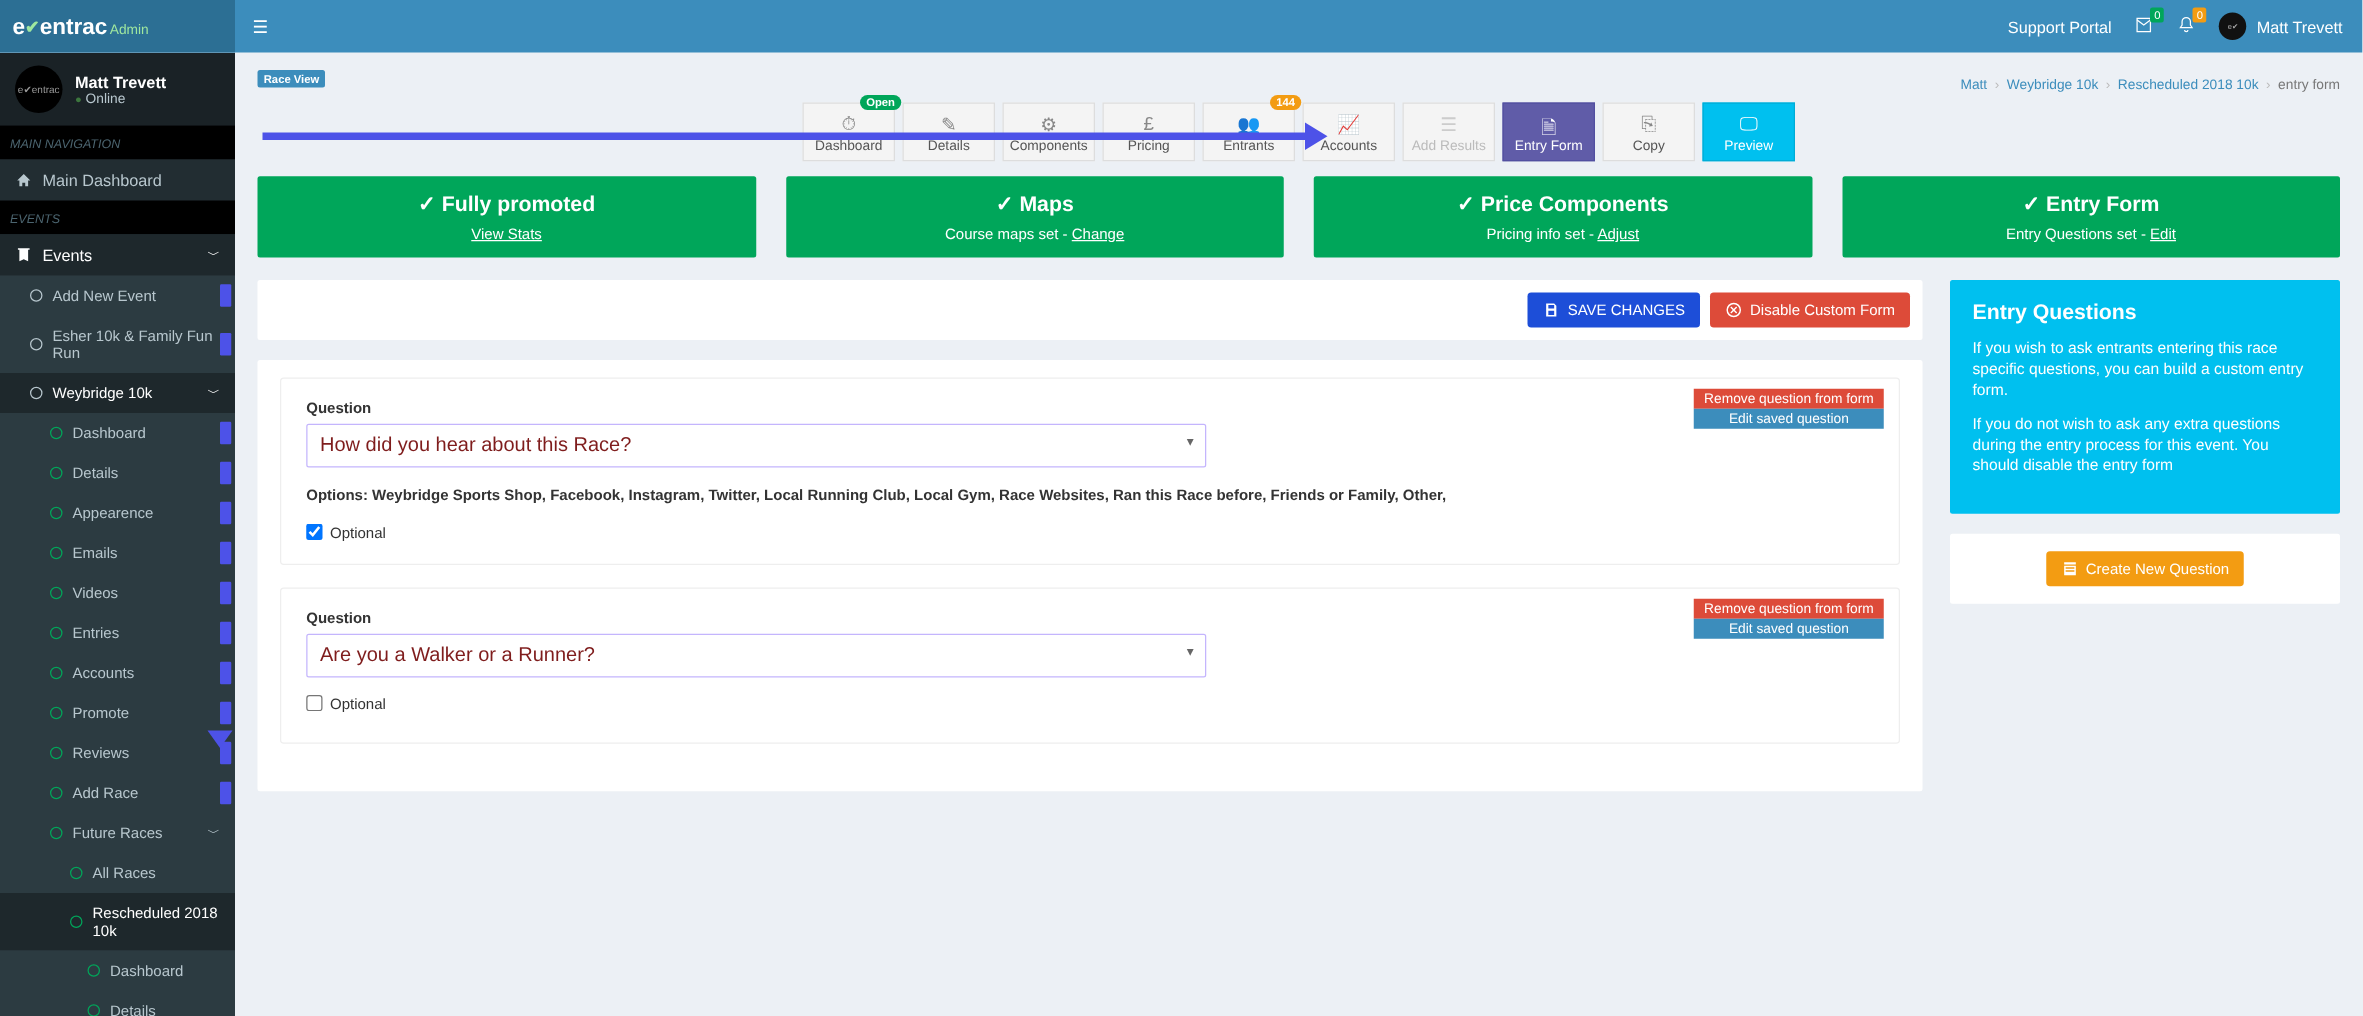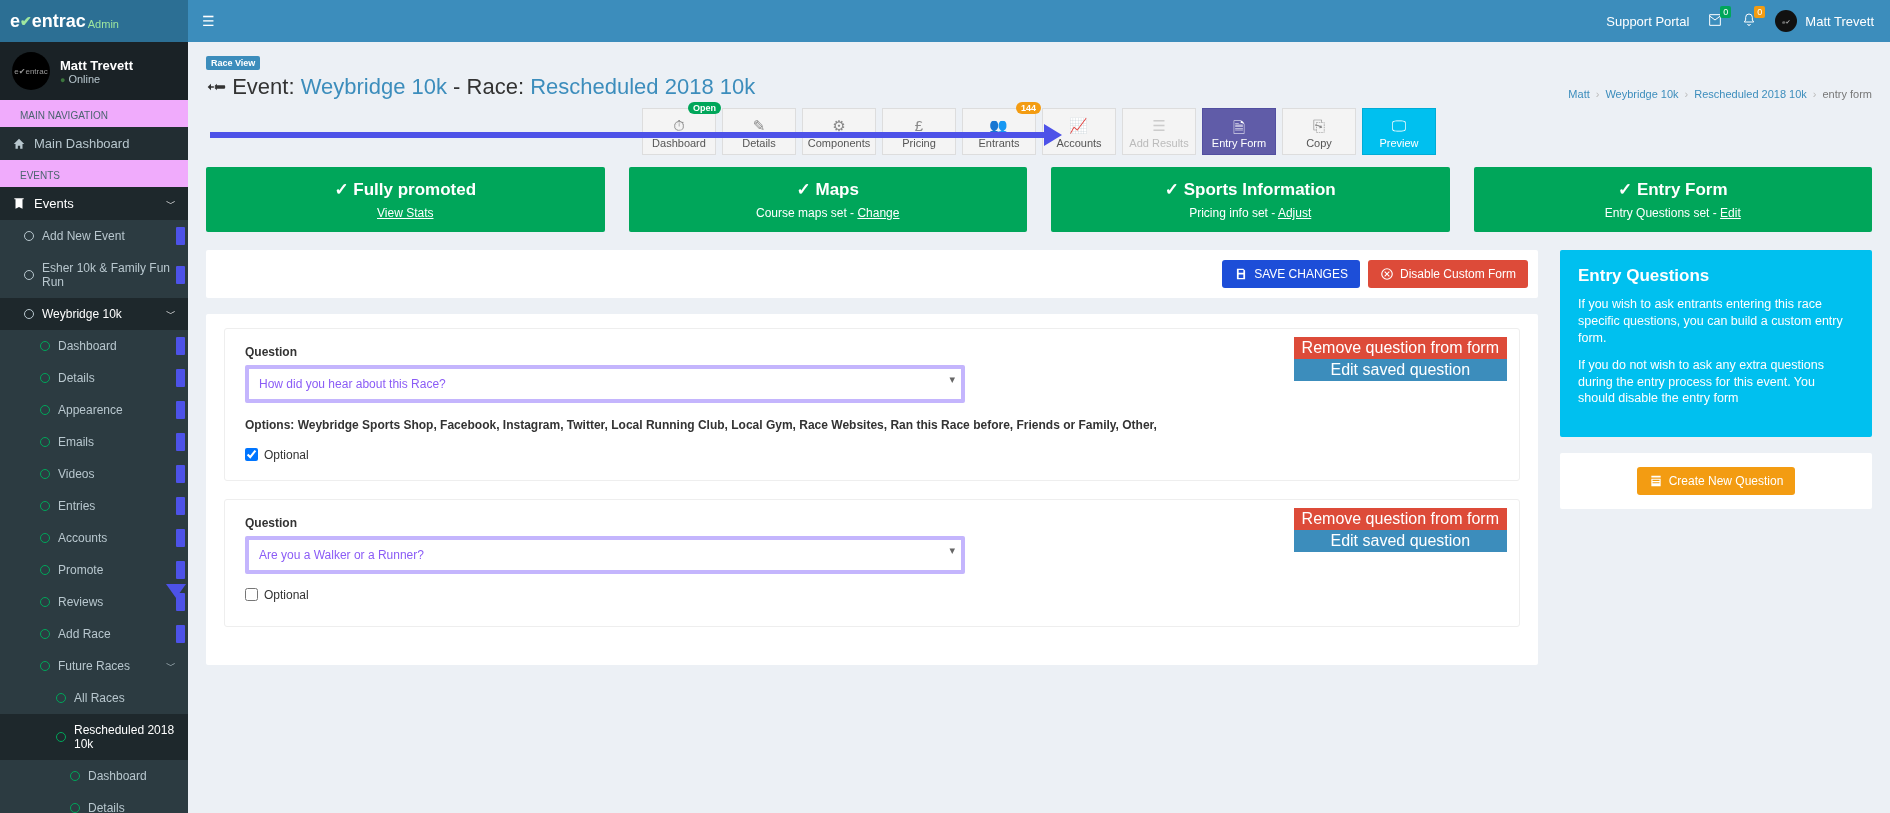--- a/index.html
+++ b/index.html
@@ -21,21 +21,21 @@
 .top-user { display:flex; align-items:center; gap:8px; color:#fff;}
 
 
 .sidebar { position: absolute; top: 42px; left: 0; width: 188px; bottom: 0; background: #222d32; color: #b8c7ce; overflow-y: auto; }
 .content { margin-left: 188px; padding: 12px 18px 30px 18px; }
 .user-panel { padding: 10px 12px; display: flex; align-items: center; gap: 10px; background:#1a2226;}
 .user-panel .avatar { width: 38px; height: 38px; border-radius: 50%; background: #000; display: flex; align-items: center; justify-content: center; font-size: 8px; color:#999;}
 .user-panel .info .name { color: #fff; font-size: 13px; font-weight: 600; }
 .user-panel .info .status { font-size: 11px; color: #b8c7ce; }
 .user-panel .info .status .dot { color: #3c763d; font-size: 9px; margin-right: 3px; }
-.nav-header { padding: 10px 20px 6px; font-size: 10px; color: #4b646f; text-transform: uppercase; background:#f0abfc;}
+.nav-header { padding: 10px 8px 6px; font-size: 10px; color: #4b646f; text-transform: uppercase; background:#000000;font-style:italic;}
 .nav-item { display: flex; align-items: center; padding: 9px 12px; color: #b8c7ce; cursor: pointer; font-size: 13px; gap: 8px;}
 .nav-item:hover, .nav-item.active { background: #1e282c; color: #fff; }
 .nav-item .caret { margin-left: auto; font-size: 10px; }
 .nav-sub { background: #2c3b41; }
 .nav-sub .nav-item { padding-left: 24px; font-size: 12px; }
 .nav-sub2 .nav-item { padding-left: 40px; }
 .nav-sub3 .nav-item { padding-left: 56px; }
 .circ { width: 10px; height: 10px; border: 1.5px solid #b8c7ce; border-radius: 50%; display: inline-block; flex-shrink:0;}
 .circ.g { border-color: #00a65a; }
 .side-arrow { position: absolute; right: 3px; width: 9px; height: 18px; background: #4d52e8; border-radius: 1px; }
@@ -85,32 +85,32 @@
 .main-left { flex: 1; }
 .main-right { width: 312px; }
 
 
 .action-bar { background: #fff; padding: 10px; display: flex; justify-content: flex-end; gap: 8px; border-radius: 2px; margin-bottom: 16px; }
 .btn { display: inline-flex; align-items: center; gap: 6px; color: #fff; padding: 7px 12px; font-size: 12px; border-radius: 3px; cursor: pointer; border:none;}
 .btn.green { background: #1d4ed8; }
 .btn.red { background: #dd4b39; }
 .btn.orange { background: #f39c12; }
 .btn.blue { background:#3c8dbc;}
-.btn.small { font-size:16px; padding:2px 8px;}
+.btn.small { font-size:11px; padding:2px 8px;}
 
 
 .box { background: #fff; border-radius: 2px; padding: 14px 18px 20px; }
 .box-title { font-size: 16px; color: #444; margin-bottom: 14px; font-weight:400;}
 
 
 .qblock { border: 1px solid #eee; border-radius: 3px; padding: 16px 20px 18px; margin-bottom: 18px; position: relative; }
 .q-actions { position: absolute; right: 12px; top: 8px; display:flex; flex-direction:column; gap:0;}
 .q-actions .btn { border-radius:0; justify-content:center;}
 .q-label { font-size: 12px; font-weight: 700; color: #333; margin-bottom: 6px; display:block;}
-.q-select { width: 720px; max-width:100%; padding: 8px 10px; border: 4px solid #c4b5fd; border-radius: 2px; font-size: 12px; color: #8b5cf6; background: #fff; appearance:none; -webkit-appearance:none; position:relative;}
+.q-select { width: 720px; max-width:100%; padding: 8px 10px; border: 1px solid #c4b5fd; border-radius: 2px; font-size: 16px; color: #7f1d1d; background: #fff; appearance:none; -webkit-appearance:none; position:relative;}
 .select-wrap { position:relative; width:720px; max-width:100%;}
 .select-wrap::after { content:"▾"; position:absolute; right:10px; top:8px; color:#666; font-size:11px; pointer-events:none;}
 .q-options { font-size: 12px; font-weight: 700; color: #333; margin-top: 14px; line-height:1.4;}
 .q-opt-check { margin-top: 14px; font-size: 12px; color: #333; display:flex; align-items:center; gap:6px;}
 
 
 .info-card { background: #00c0ef; color: #fff; padding: 16px 18px 20px; border-radius: 2px; font-size: 13px; margin-bottom: 16px;}
 .info-card h3 { font-size: 17px; margin-bottom: 10px; font-weight:600;}
 .info-card p { margin-bottom: 10px; font-size: 12.5px; line-height:1.35;}
 .info-card ul { margin: 0 0 10px 18px; font-size: 12.5px; }
@@ -273,29 +273,20 @@
   </div>
 
   <div style="position:absolute; right:2px; top:542px; width:0;height:0;border-left:10px solid transparent;border-right:10px solid transparent;border-top:14px solid #4d52e8;"></div>
 </div>
 
 <div class="content">
 
   <div class="page-head">
     <div>
       <span class="race-view-badge">Race View</span>
-      <div class="page-title">
-        <svg class="ficon" style="width:20px;height:20px;vertical-align:-3px;" viewBox="0 0 24 24">
-            <path d="M2 12l4-4v3h5v2H6v3l-4-4zm20-2h-9V8l-4 4 4 4v-2h9a1 1 0 001-1v-2a1 1 0 00-1-1z" fill="#333"></path>
-          </svg>
-        <span>Event:</span>
-        <span class="linkish">Weybridge 10k</span>
-        <span>- Race:</span>
-        <span class="linkish">Rescheduled 2018 10k</span>
-      </div>
     </div>
     <div class="breadcrumb">
       <a>Matt</a>
         <span class="sep">›</span>
       <a>Weybridge 10k</a>
         <span class="sep">›</span>
       <a>Rescheduled 2018 10k</a>
         <span class="sep">›</span>
       <span class="cur">entry form</span>
     </div>
@@ -329,21 +320,21 @@
   <div class="status-row">
     <div class="status-card">
       <div class="title check">Fully promoted</div>
       <div class="sub"><span class="underline">View Stats</span></div>
     </div>
     <div class="status-card">
       <div class="title check">Maps</div>
       <div class="sub"><span>Course maps set - </span><span class="underline">Change</span></div>
     </div>
     <div class="status-card">
-      <div class="title check">Sports Information</div>
+      <div class="title check">Price Components</div>
       <div class="sub"><span>Pricing info set - </span><span class="underline">Adjust</span></div>
     </div>
     <div class="status-card">
       <div class="title check">Entry Form</div>
       <div class="sub"><span>Entry Questions set - </span><span class="underline">Edit</span></div>
     </div>
   </div>
 
   <div class="main-row">
     <div class="main-left">

